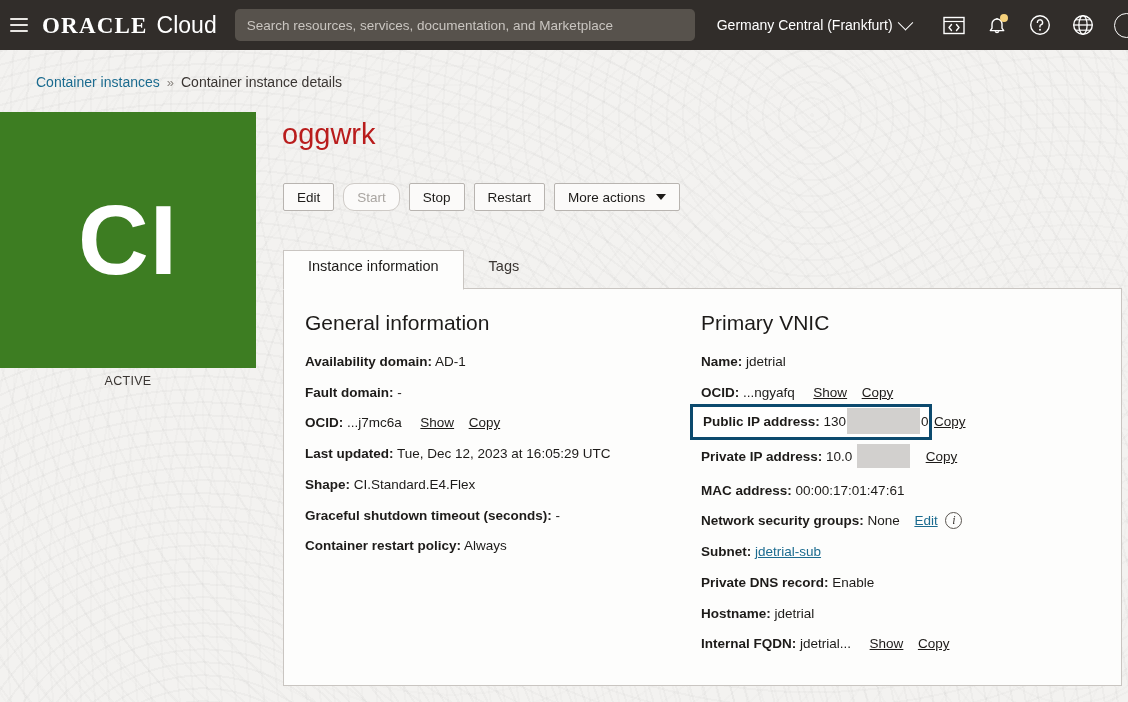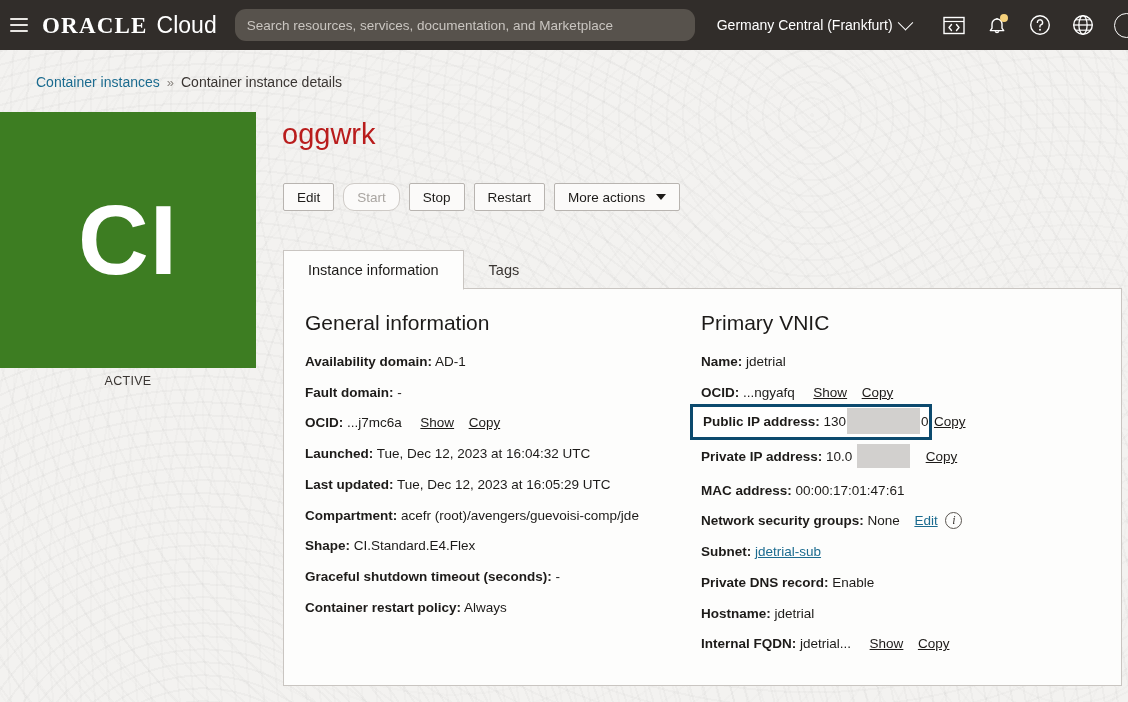--- a/index.html
+++ b/index.html
@@ -69,21 +69,21 @@
     font-size: 23px;
     font-weight: 400;
     color: #ffffff;
     margin-left: 9px;
     line-height: 1;
   }
 
   .search-box {
     width: 460px; height: 32px;
     background: #57524c;
-    border: none; border-radius: 11px;
+    border: none; border-radius: 5px;
     color: #d8d4d0;
     font-size: 13.5px;
     font-family: "Liberation Sans", sans-serif;
     padding: 0 12px;
     outline: none;
   }
   .search-box::placeholder { color: #c9c5c0; opacity: 1; }
 
   .region-selector {
     margin-left: 22px;
@@ -226,22 +226,22 @@
   
   .tabs {
     position: absolute;
     left: 283px; top: 249px;
     display: flex;
     align-items: flex-end;
     z-index: 6;
   }
   .tab {
     height: 40px;
-    padding: 2px 24px;
-    display: flex; align-items: center;
+    padding: 15px 24px;
+    display: flex; align-items: flex-end;
     font-size: 14.5px;
     color: #3a3532;
     cursor: pointer;
     border: 1px solid transparent;
     border-bottom: none;
     position: relative;
   }
   .tab.active {
     background: #fdfdfc;
     border-color: #c9c5c1;
@@ -471,34 +471,26 @@
 
     <div class="field">
       <span class="f-label">OCID:</span>
       <span class="f-value">...j7mc6a</span>
       <span class="sp-md"></span>
       <span class="lnk-dark">Show</span>
       <span class="sp-sm"></span>
       <span class="lnk-dark">Copy</span>
     </div>
 
-    <div class="field">
-      <span class="f-label">Launched:</span>
-      <span class="f-value">Tue, Dec 12, 2023 at 16:04:32 UTC</span>
-    </div>
 
     <div class="field">
       <span class="f-label">Last updated:</span>
       <span class="f-value">Tue, Dec 12, 2023 at 16:05:29 UTC</span>
     </div>
 
-    <div class="field">
-      <span class="f-label">Compartment:</span>
-      <span class="f-value">acefr (root)/avengers/guevoisi-comp/jde</span>
-    </div>
 
     <div class="field">
       <span class="f-label">Shape:</span>
       <span class="f-value">CI.Standard.E4.Flex</span>
     </div>
 
     <div class="field">
       <span class="f-label">Graceful shutdown timeout (seconds):</span>
       <span class="f-value">-</span>
     </div>

